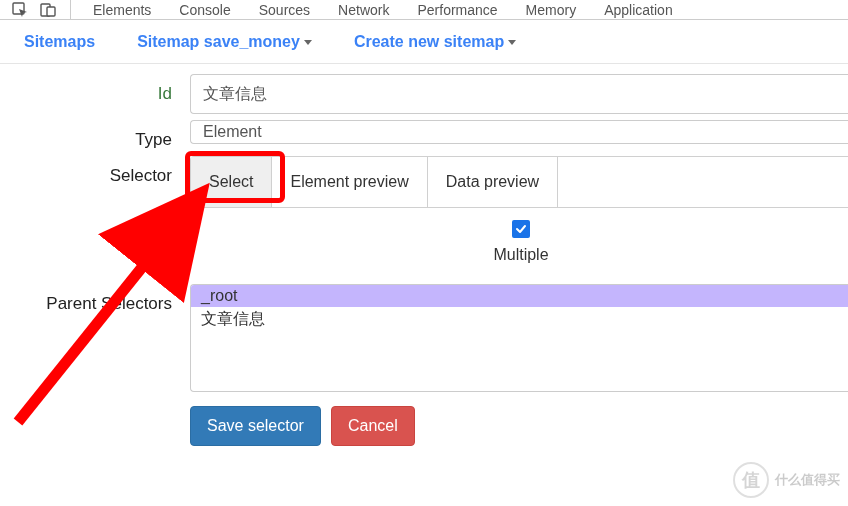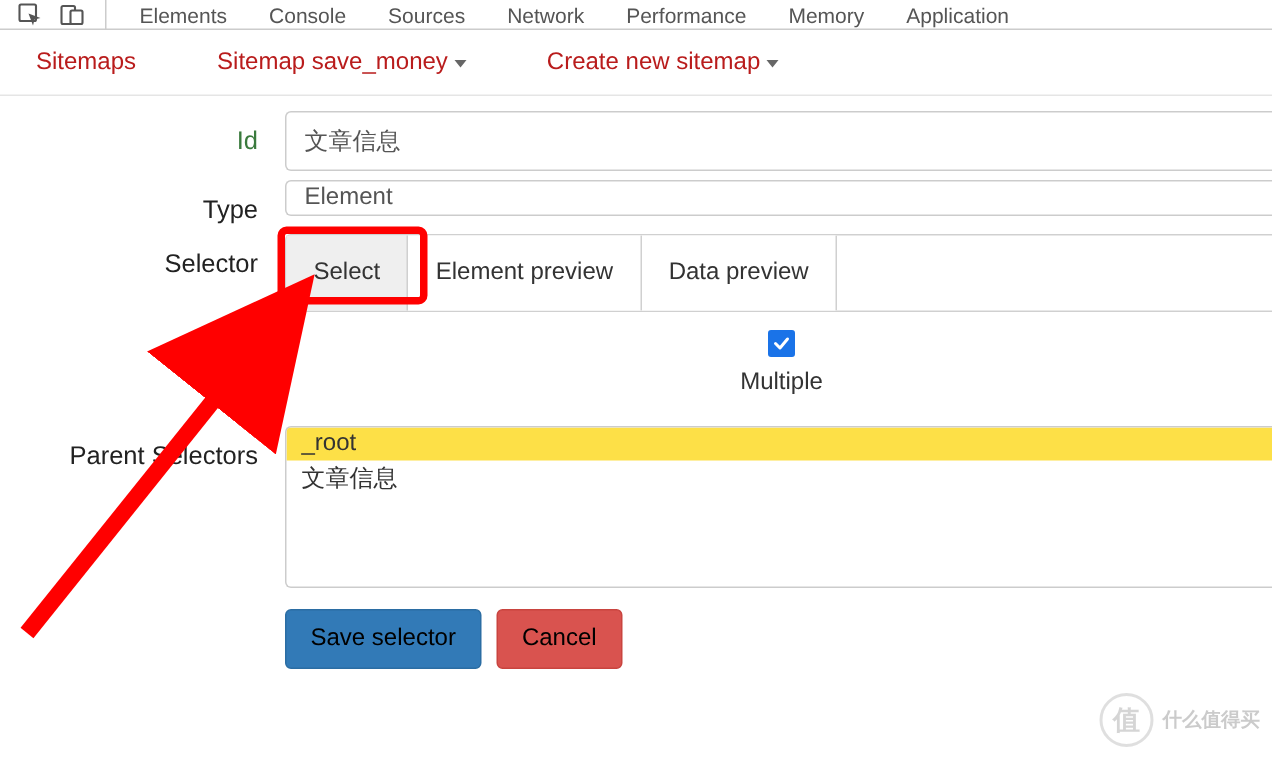--- a/index.html
+++ b/index.html
@@ -44,24 +44,25 @@
     padding: 6px 14px;
     cursor: default;
   }
 
   
   .ws-toolbar {
     height: 44px;
     display: flex;
     align-items: center;
     padding: 0 24px;
-    gap: 54px;
-    font-size: 16px;
-    color: #b91c1c;
+    gap: 42px;
+    font-size: 16px;
+    color: #3b82f6;
     border-bottom: 1px solid #e5e5e5;
+    font-weight: bold;
   }
   .ws-toolbar-item { display: flex; align-items: center; cursor: default; }
   .caret {
     display: inline-block;
     width: 0; height: 0;
     border-left: 4px solid transparent;
     border-right: 4px solid transparent;
     border-top: 5px solid #666;
     margin-left: 4px;
     position: relative; top: 1px;
@@ -163,34 +164,34 @@
   .listbox {
     border: 1px solid #ccc;
     border-right: none;
     border-radius: 4px 0 0 4px;
     height: 108px;
     overflow: auto;
     font-size: 16px;
     background: #fff;
   }
   .listbox-item { padding: 2px 10px; }
-  .listbox-item.selected { background: #fde047; }
+  .listbox-item.selected { background: #c4b5fd; }
 
   .action-buttons {
     display: flex;
     gap: 10px;
     margin-top: 14px;
   }
   .btn {
     height: 40px;
     padding: 1px 16px;
     border-radius: 4px;
     border: 1px solid transparent;
     font-size: 16px;
-    color: #000000;
+    color: #ffffff;
     display: flex;
     align-items: center;
     cursor: default;
   }
   .btn-primary { background: #327ab7; border-color: #2b6da3; }
   .btn-danger  { background: #d9534f; border-color: #c9443f; }
 
   
   .arrow-svg {
     position: absolute;

